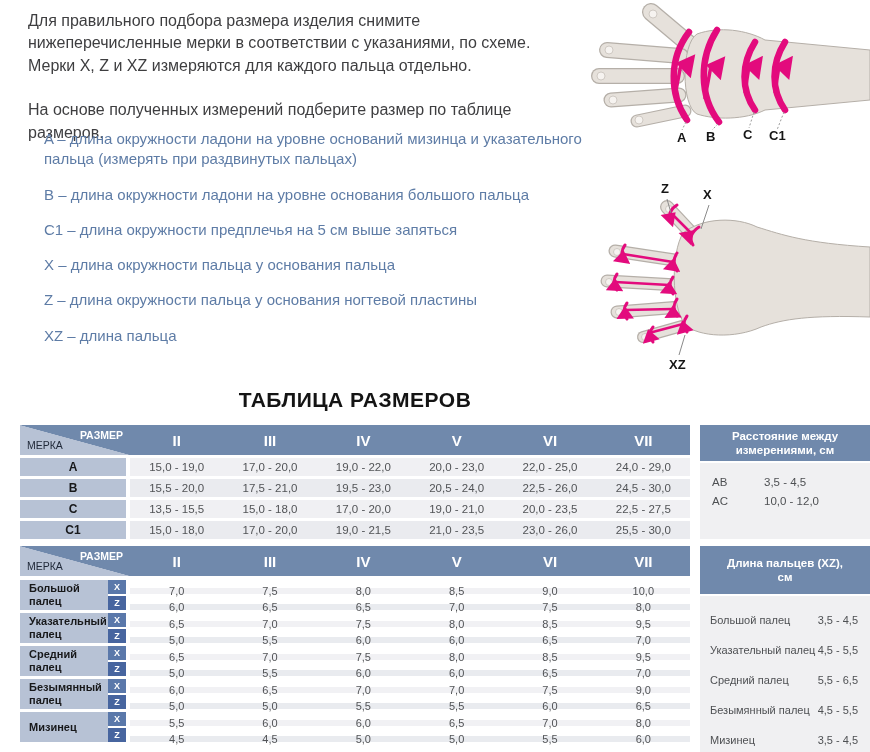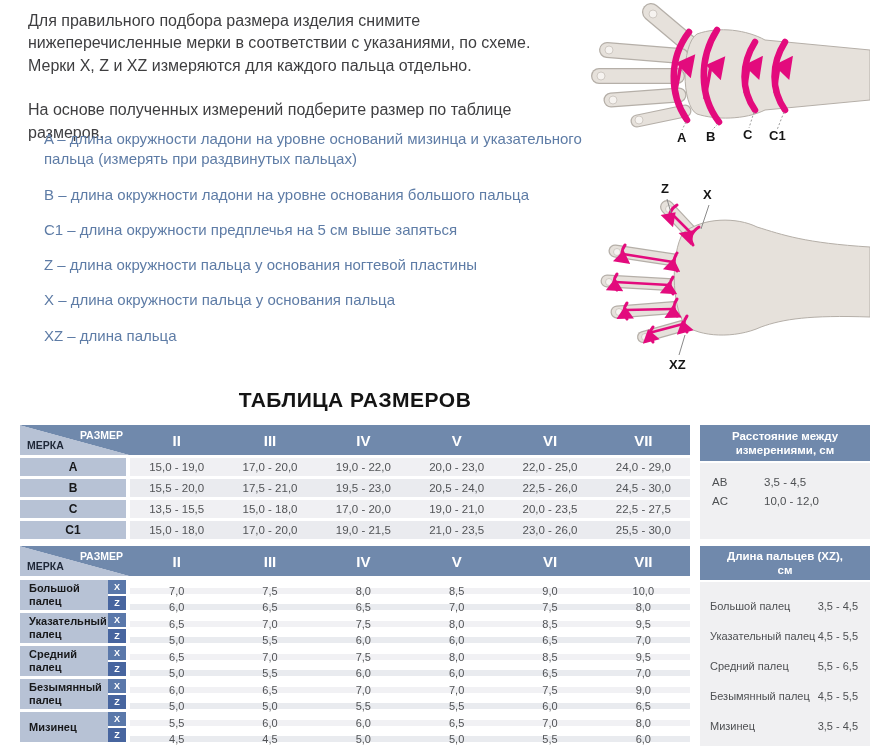--- a/index.html
+++ b/index.html
@@ -23,21 +23,21 @@
                 font-size:21px; font-weight:bold; color:#141414; letter-spacing:.5px; }
 
   
   .tbl { position:absolute; left:20px; width:670px; }
   #table1 { top:425px; } #table2 { top:546px; }
 
   .thead { display:flex; height:30px; }
   .corner { width:110px; position:relative;
             background:linear-gradient(to left bottom, #7089ac 49.6%, #b7c2d5 50.4%); }
   .corner .top-lab { position:absolute; top:4px; right:7px; color:#fff; font-weight:bold; font-size:10.5px; }
-  .corner .bot-lab { position:absolute; bottom:4px; left:7px; color:#1f2838; font-weight:bold; font-size:10.5px; }
+  .corner .bot-lab { position:absolute; bottom:4px; left:7px; color:#1f2838; font-weight:normal; font-size:10.5px; }
   .sizes { flex:1; display:flex; background:#7089ac; }
   .sizes .sz { flex:1; display:flex; align-items:center; justify-content:center;
                color:#fff; font-weight:bold; font-size:15px; }
 
   .t1-row { display:flex; height:18px; margin-top:3px; }
   .t1-row .rl { width:106px; margin-right:4px; background:#b7c2d5; display:flex; align-items:center;
                 justify-content:center; font-weight:bold; font-size:12px; color:#17181a; }
   .t1-data { flex:1; display:flex; background:#f0f0f3; }
   .t1-row.alt .t1-data { background:#eaebef; }
   .t1-data .dc, .t2-data .dc { flex:1; display:flex; align-items:center; justify-content:center;
@@ -55,21 +55,21 @@
   .xz.x { background:#5a78aa; } .xz.z { background:#47659f; }
   .t2-data { flex:1; display:flex; background:#f1f1f4;margin-top:8px; }
   .t2-sub.zrow .t2-data { background:#e9ebef; }
   .t2-data .dc { font-size:11px; }
 
   
   .panel { position:absolute; left:700px; width:170px; }
   #panel1 { top:425px; } #panel2 { top:546px; }
   .p-head { background:#7089ac; color:#fff; font-weight:bold; font-size:11.5px; text-align:center;
             display:flex; align-items:center; justify-content:center; padding:2px 20px; line-height:1.25; }
-  #panel1 .p-head { height:36px; } #panel2 .p-head { height:34px; }
+  #panel1 .p-head { height:36px; } #panel2 .p-head { height:48px; }
   .p-body { background:#f0f0f2; margin-top:2px; }
   #panel1 .p-body { height:76px; padding-top:9px; }
   #panel1 .p-row { display:flex; padding-left:12px; font-size:11.5px; color:#4e5053; height:19px; align-items:center; }
   #panel1 .p-row .pl { width:52px; }
   #panel2 .p-body { height:164px; padding:18px 12px 0 10px; }
   #panel2 .p-row { display:flex; justify-content:space-between; font-size:11px; color:#4e5053; height:30px; }
 </style>
 </head>
 <body>
 
@@ -77,22 +77,22 @@
 
   <div class="intro">
     <p>Для правильного подбора размера изделия снимите нижеперечисленные мерки в соответствии с указаниями, по схеме. Мерки X, Z и XZ измеряются для каждого пальца отдельно.</p>
     <p>На основе полученных измерений подберите размер по таблице размеров.</p>
   </div>
 
   <div class="defs">
     <div class="def">A – длина окружности ладони на уровне оснований мизинца и указательного пальца (измерять при раздвинутых пальцах)</div>
     <div class="def">B – длина окружности ладони на уровне основания большого пальца</div>
     <div class="def">C1 – длина окружности предплечья на 5 см выше запяться</div>
+    <div class="def">X – длина окружности пальца у основания пальца</div>
     <div class="def">Z – длина окружности пальца у основания ногтевой пластины</div>
-    <div class="def">X – длина окружности пальца у основания пальца</div>
     <div class="def">XZ – длина пальца</div>
   </div>
 
   <div class="hand1">
     <svg viewBox="0 0 285 170" width="285" height="170">
       <defs>
         <marker id="ah" markerWidth="7" markerHeight="7" refX="3.5" refY="1.5" orient="auto">
           <path d="M0,5 L3.5,0 L7,5 Z" fill="#e30b7d"></path>
         </marker>
         <marker id="ah2" markerWidth="7" markerHeight="7" refX="3.5" refY="1.5" orient="auto">

